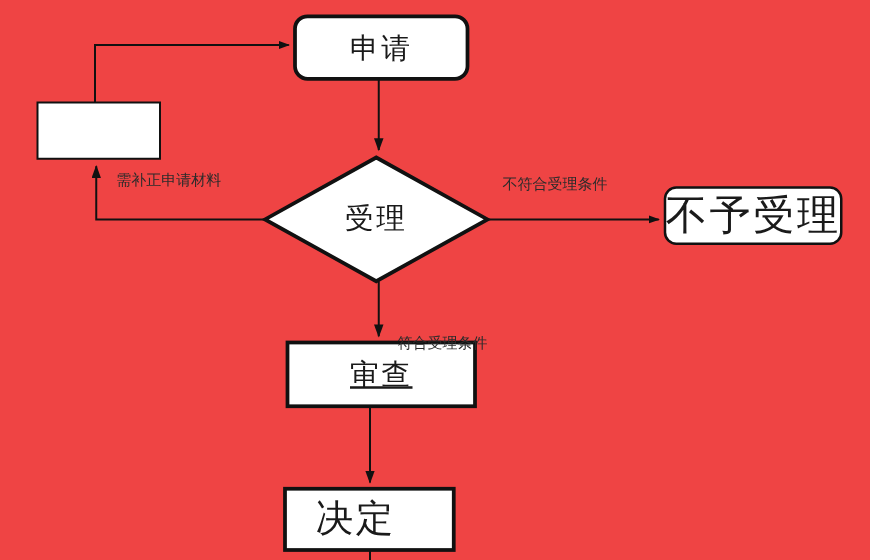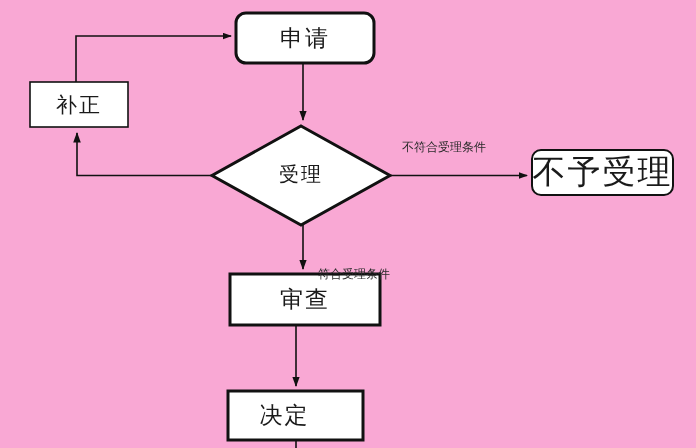--- a/index.html
+++ b/index.html
@@ -7,21 +7,21 @@
     padding: 0;
     background: #ffffff;
   }
   body {
     font-family: "DejaVu Sans", "Liberation Sans", sans-serif;
   }
   #canvas {
     position: relative;
     width: 696px;
     height: 448px;
-    background: #f9a8d4;
+    background: #ef4444;
     overflow: hidden;
   }
   #flow-svg {
     position: absolute;
     left: 0;
     top: 0;
     width: 696px;
     height: 448px;
   }
   .node-label {
@@ -38,24 +38,24 @@
     position: absolute;
     color: #2b2b2b;
     white-space: nowrap;
     font-size: 12px;
     letter-spacing: 0px;
     font-weight: 400;
   }
   
   #label-apply      { left: 236px; top: 13px;  width: 138px; height: 50px; font-size: 23px; }
   #label-correct    { left: 30px;  top: 82px;  width: 98px;  height: 45px; font-size: 21px; }
-  #label-accept     { left: 241px; top: 150px; width: 120px; height: 48px; font-size: 20px; }
+  #label-accept     { left: 241px; top: 150px; width: 120px; height: 48px; font-size: 23px; }
   #label-reject     { left: 532px; top: 150px; width: 141px; height: 45px; font-size: 33px; }
-  #label-review     { left: 230px; top: 274px; width: 150px; height: 51px; font-size: 23px; }
-  #label-decision   { left: 228px; top: 391px; width: 113px; height: 49px; font-size: 23px; }
+  #label-review     { left: 230px; top: 274px; width: 150px; height: 51px; font-size: 23px; text-decoration: underline; }
+  #label-decision   { left: 228px; top: 391px; width: 113px; height: 49px; font-size: 30px; }
   
   #edge-label-need-correction { left: 93px;  top: 136px; }
   #edge-label-not-qualified   { left: 402px; top: 139px; }
   #edge-label-qualified       { left: 318px; top: 238px; margin-top: 28px; }
 </style>
 </head>
 <body>
 
 <div id="canvas">
 
@@ -91,28 +91,28 @@
 
     <path d="M303,225 L303,269" fill="none" stroke="#111111" stroke-width="1.6" marker-end="url(#arrow-med)"></path>
 
     <path d="M296,325 L296,386" fill="none" stroke="#111111" stroke-width="1.6" marker-end="url(#arrow-med)"></path>
 
     <path d="M296,440 L296,448" fill="none" stroke="#111111" stroke-width="1.6"></path>
   </svg>
 
   <div class="node-label" id="label-apply">申请</div>
 
-  <div class="node-label" id="label-correct">补正</div>
 
   <div class="node-label" id="label-accept">受理</div>
 
   <div class="node-label" id="label-reject">不予受理</div>
 
   <div class="node-label" id="label-review">审查</div>
 
   <div class="node-label" id="label-decision">决定</div>
 
+  <div class="edge-label" id="edge-label-need-correction">需补正申请材料</div>
 
   <div class="edge-label" id="edge-label-not-qualified">不符合受理条件</div>
 
   <div class="edge-label" id="edge-label-qualified">符合受理条件</div>
 
 </div>
 
 </body></html>

